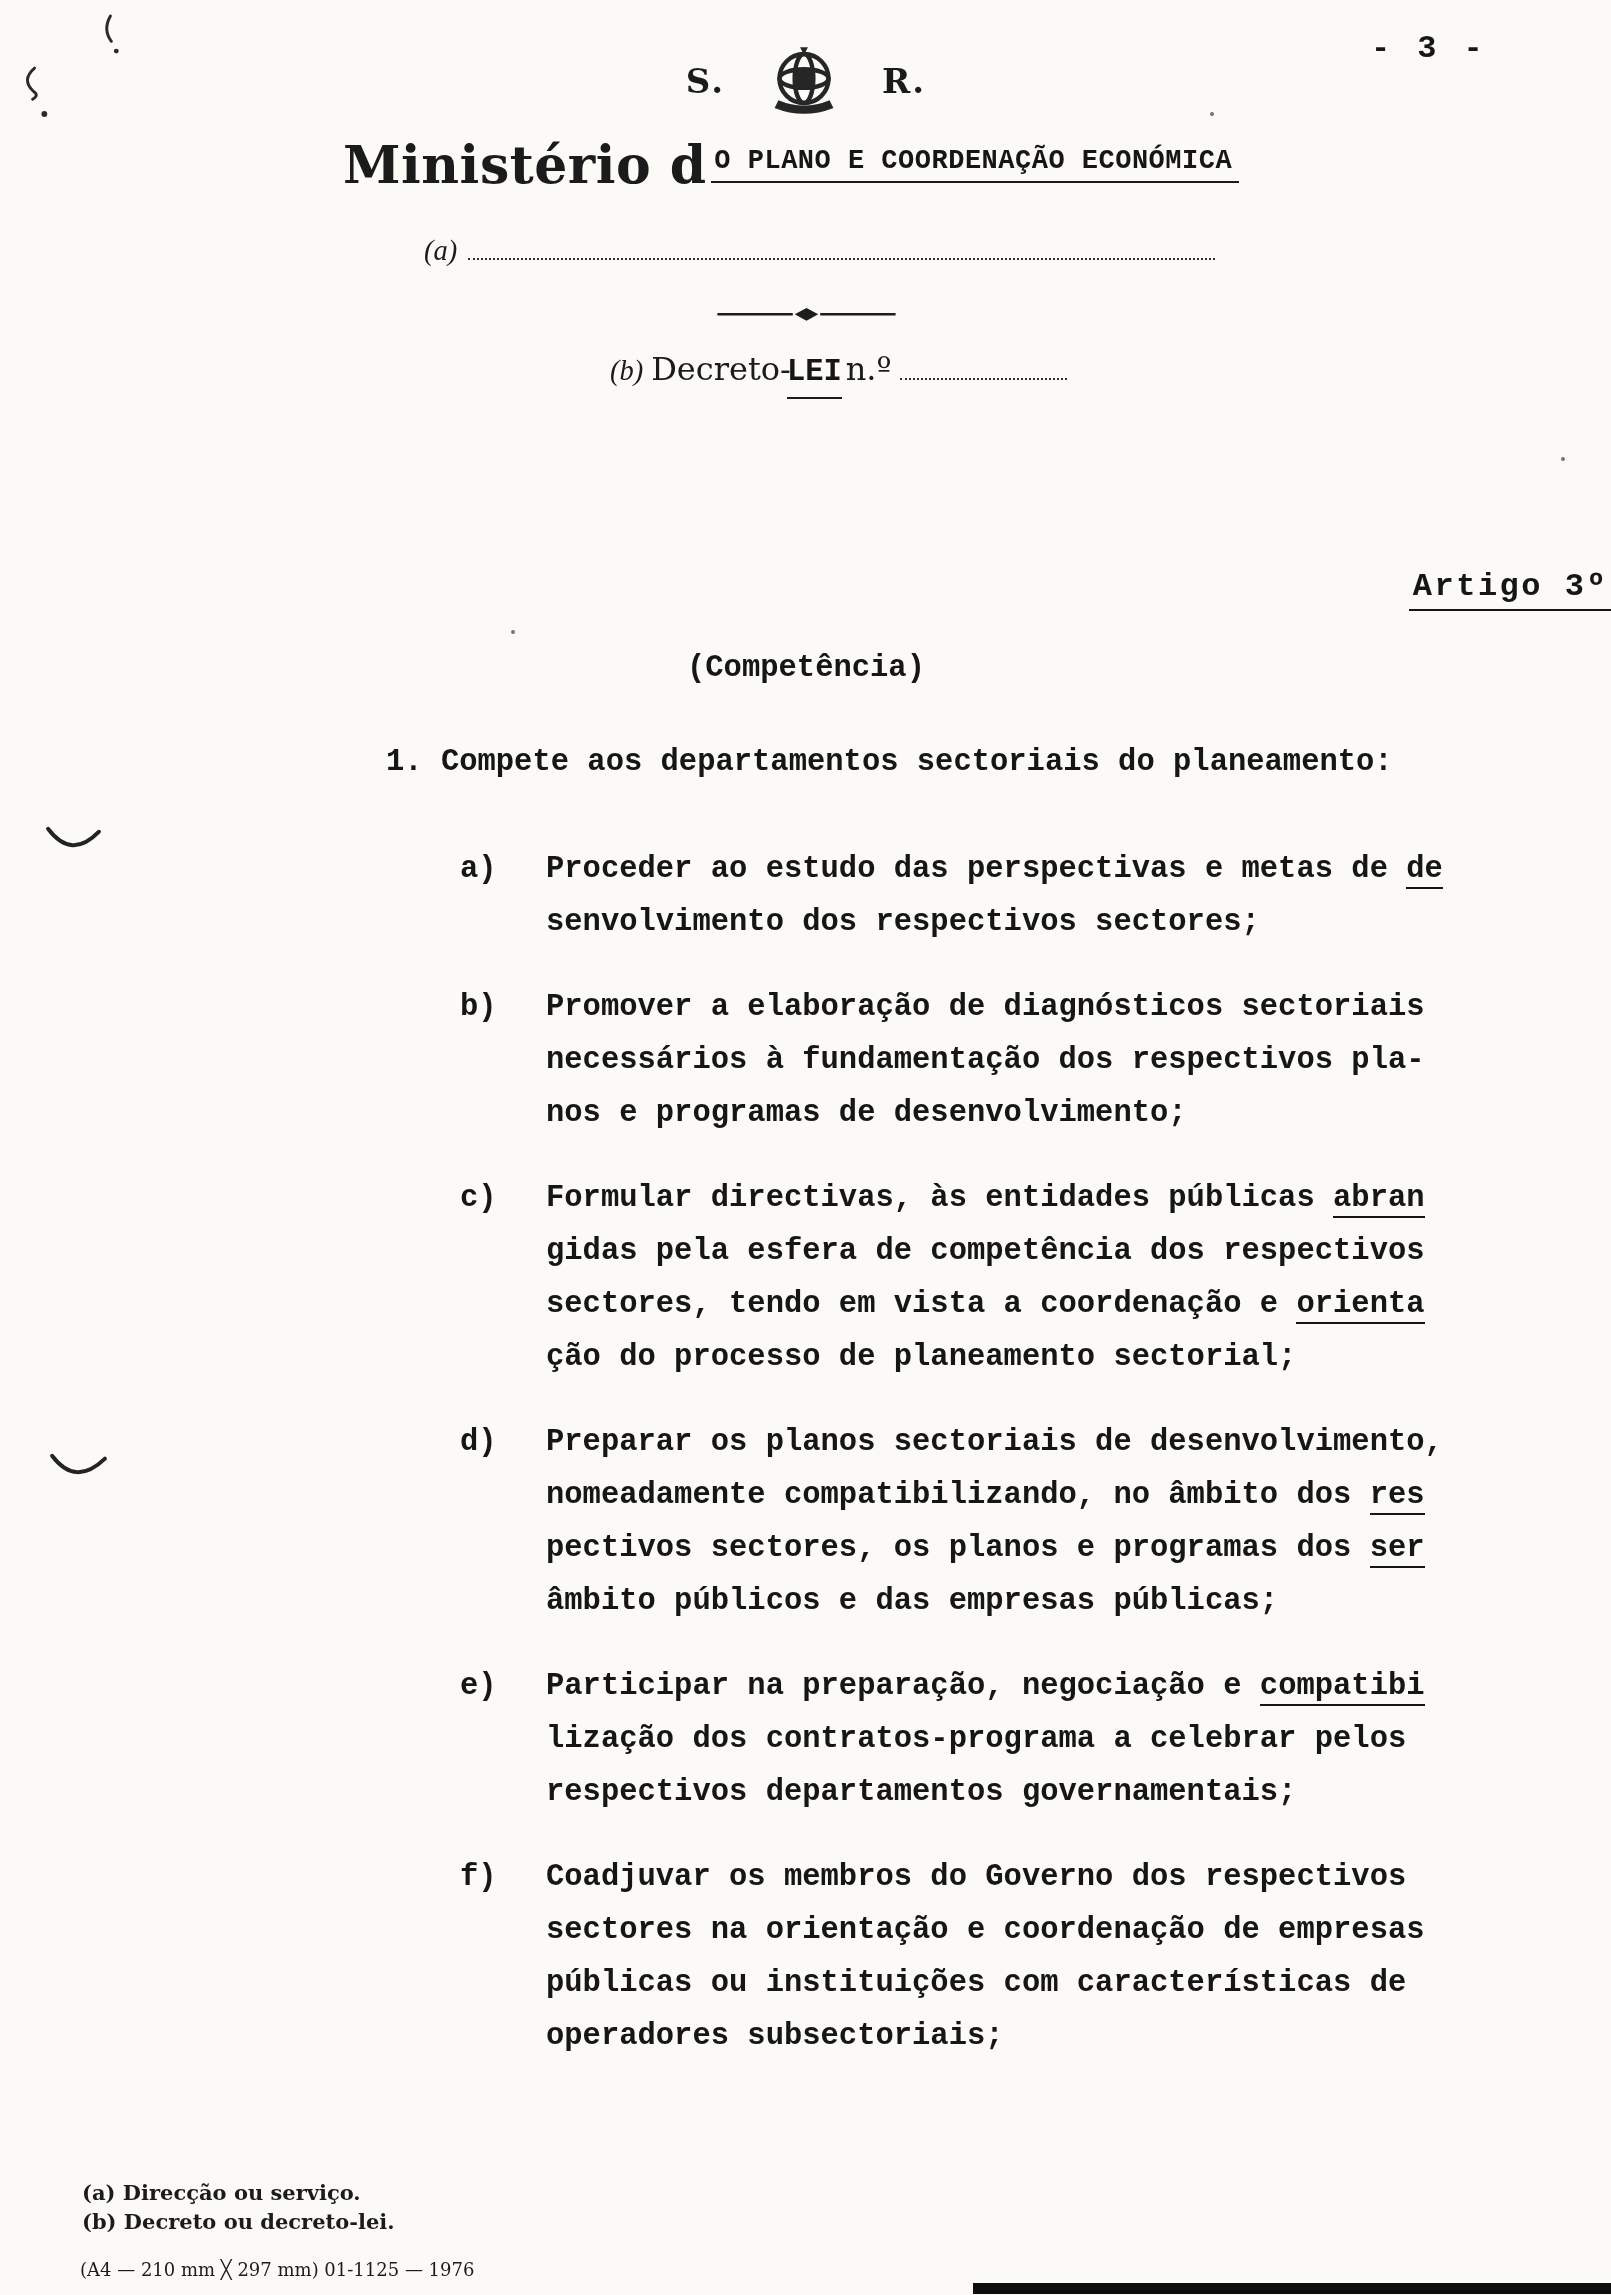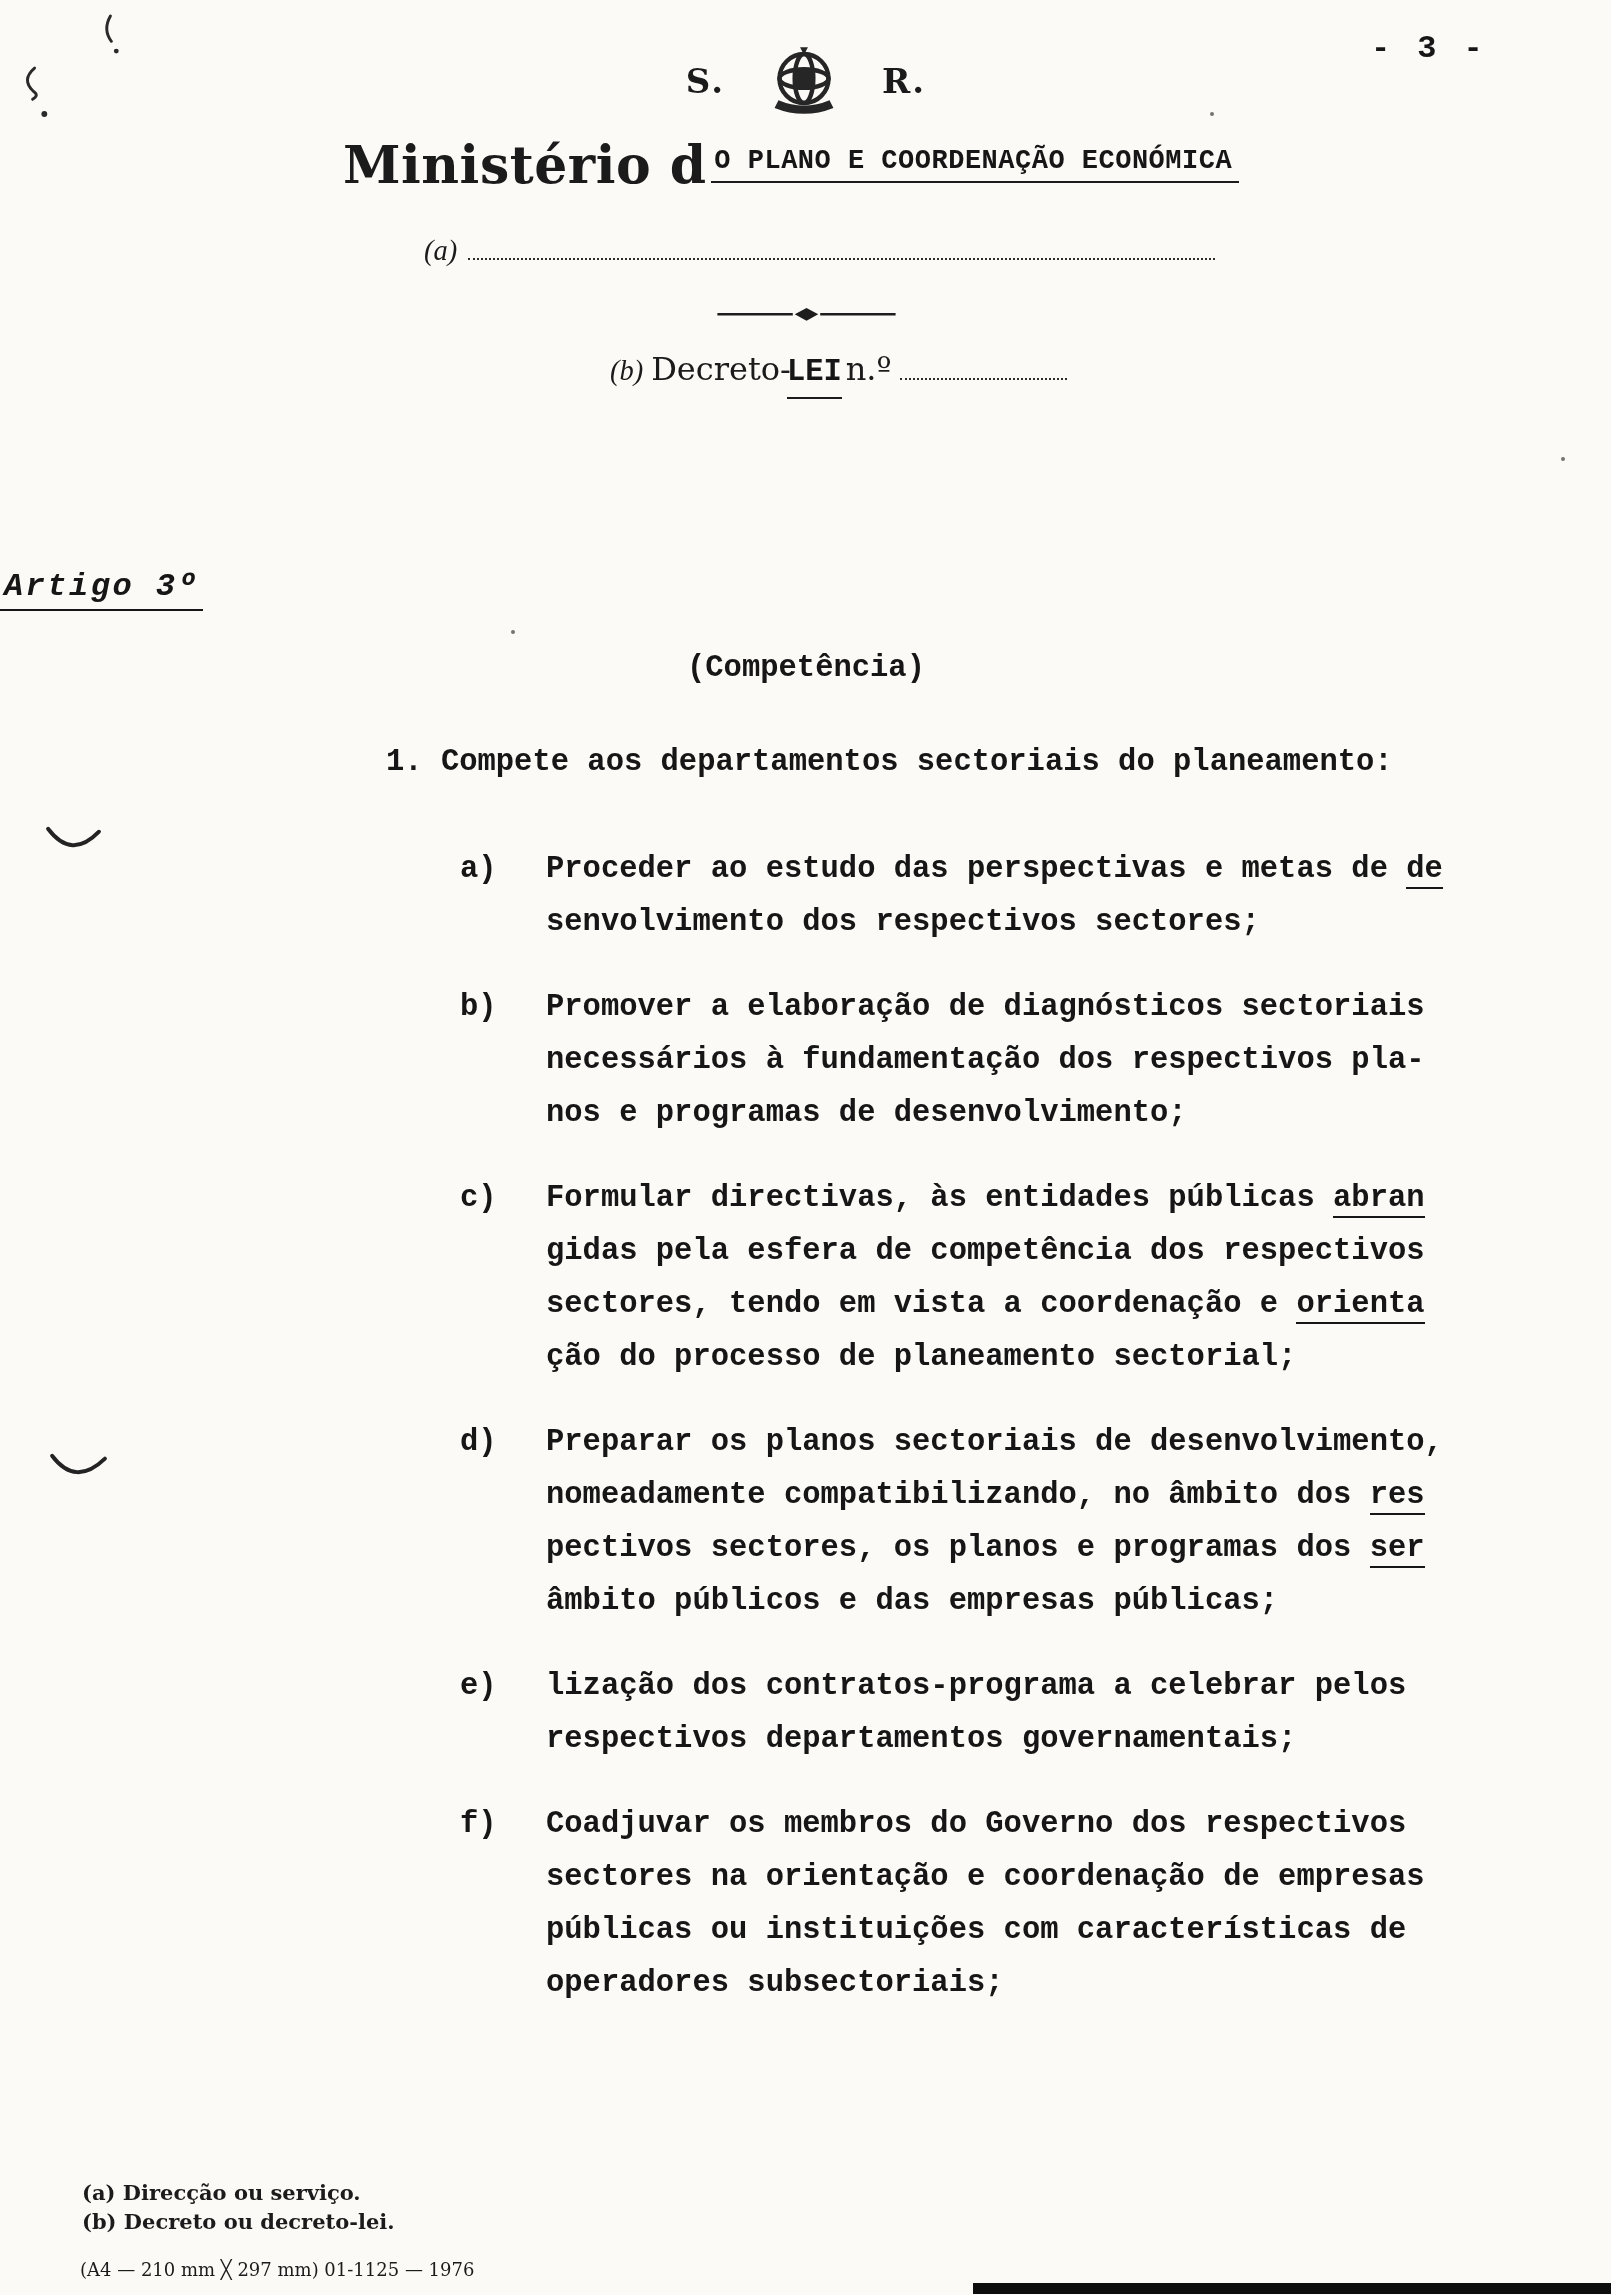--- a/index.html
+++ b/index.html
@@ -103,22 +103,21 @@
     margin-left: -3.9px;
     padding-bottom: 8px;
   }
   .decree-no { margin-left: 3.9px; font-family: "DejaVu Serif", serif; text-align: center; }
   
   .article-title-wrap {
     position: absolute;
     top: 568px;
     left: 0;
     width: 100%;
-    text-align: left;
-    font-style: italic;
+    text-align: right;
   }
   .article-title {
     display: inline-block;
     font-size: 32px;
     letter-spacing: 2.5px;
     border-bottom: 2.9px solid #161616;
     padding: 0 3.9px 3.9px 3.9px;
   }
   .article-subtitle {
     position: absolute;
@@ -272,20 +271,21 @@
         <div class="item-lines">
           <div class="item-line"><span>Preparar os planos sectoriais de desenvolvimento,</span></div>
           <div class="item-line"><span>nomeadamente compatibilizando, no âmbito dos </span><span class="syllable-underline">res</span></div>
           <div class="item-line"><span>pectivos sectores, os planos e programas dos </span><span class="syllable-underline">ser</span></div>
           <div class="item-line"><span>âmbito públicos e das empresas públicas;</span></div>
         </div>
       </div>
       <div class="item">
         <span class="item-letter">e)</span>
         <div class="item-lines">
+          <div class="item-line"><span>Participar na preparação, negociação e </span><span class="syllable-underline">compatibi</span></div>
           <div class="item-line"><span>lização dos contratos-programa a celebrar pelos</span></div>
           <div class="item-line"><span>respectivos departamentos governamentais;</span></div>
         </div>
       </div>
       <div class="item">
         <span class="item-letter">f)</span>
         <div class="item-lines">
           <div class="item-line"><span>Coadjuvar os membros do Governo dos respectivos</span></div>
           <div class="item-line"><span>sectores na orientação e coordenação de empresas</span></div>
           <div class="item-line"><span>públicas ou instituições com características de</span></div>

